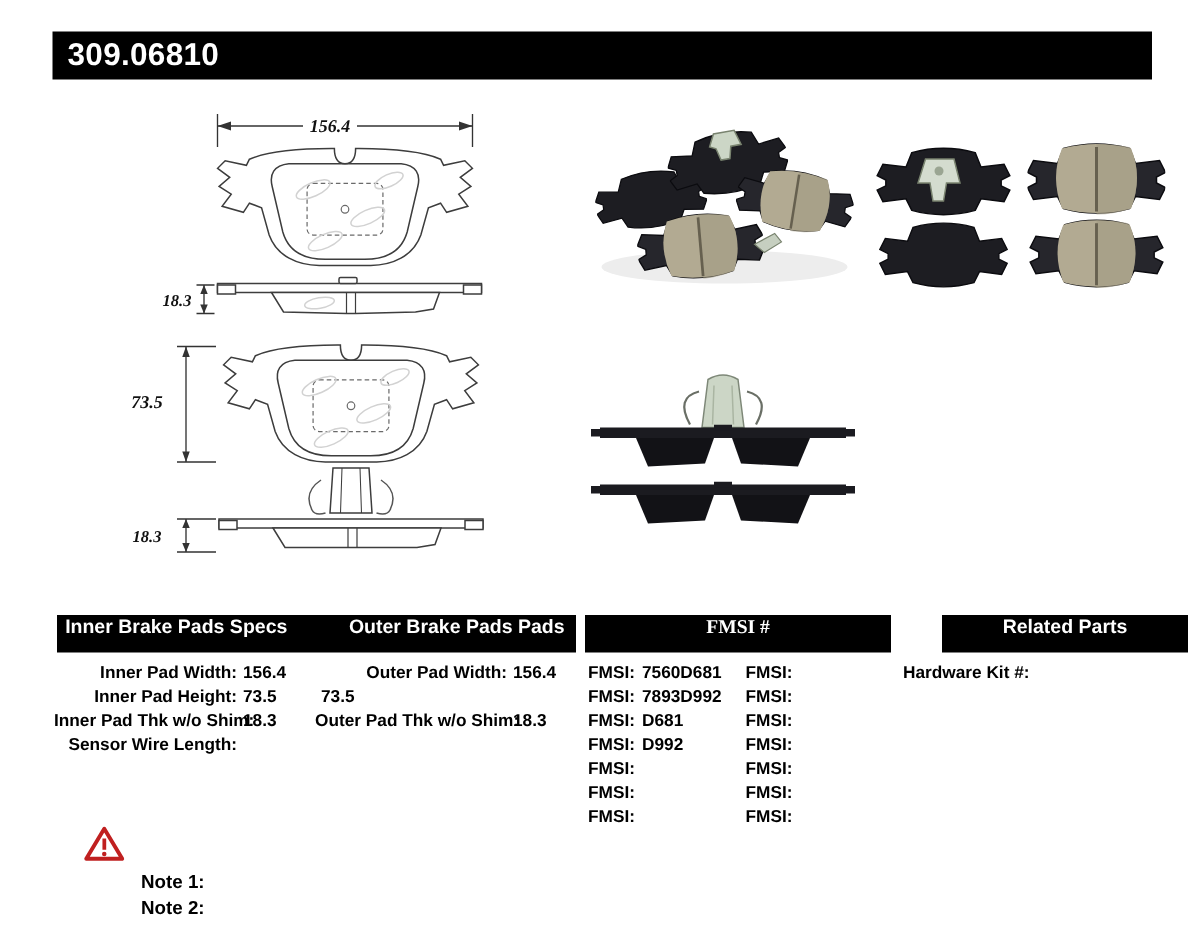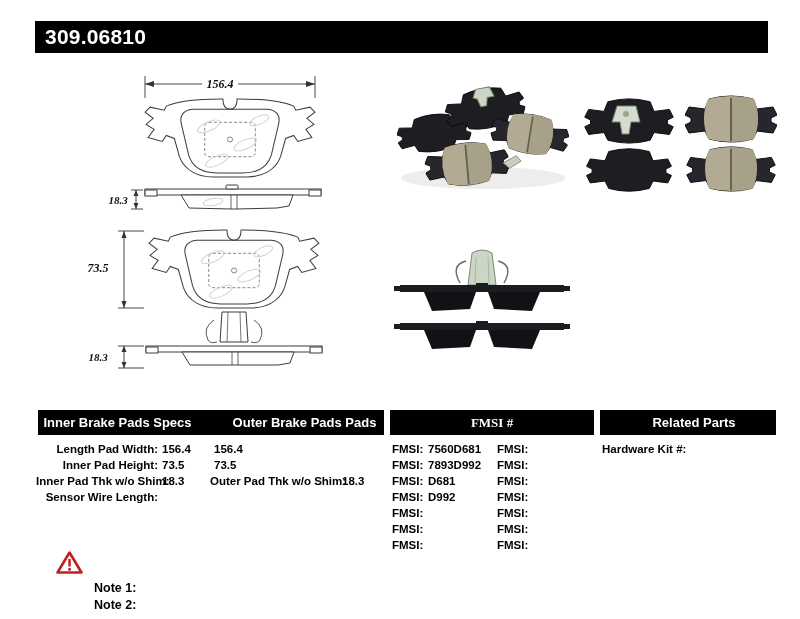--- a/index.html
+++ b/index.html
@@ -7,26 +7,26 @@
         font-family:"Liberation Sans",sans-serif;overflow:hidden;color:#000;}
 
   
   .header-bar{position:absolute;left:35px;top:21px;width:733px;height:32px;
         background:#000;color:#fff;display:flex;justify-content:space-between;
         align-items:center;padding:0 10px;box-sizing:border-box;
         font-weight:bold;font-size:21px;letter-spacing:.2px;}
 
   
   .col-header{position:absolute;top:410px;height:25px;background:#000;color:#fff;
-        display:flex;align-items:center;justify-content:center;
+        display:flex;align-items:flex-start;justify-content:center;
         font-weight:bold;font-size:13px;gap:28px;}
   .col-header .half{width:50%;text-align:center;}
   #hdr-specs{left:38px;width:346px;}
   #hdr-fmsi{left:390px;width:204px;font-family:Liberation Serif, serif;}
-  #hdr-related{left:600px;width:164px;padding-left:12px;}
+  #hdr-related{left:628px;width:164px;}
 
   
   .rows{position:absolute;top:441px;font-size:11.5px;font-weight:bold;line-height:16px;}
   .specrow{display:flex;white-space:nowrap;}
   .inner-col{left:36px;}
   .inner-col .lbl{display:inline-block;width:122px;text-align:right;}
   .outer-col{left:210px;}
   .outer-col .lbl{display:inline-block;width:128px;text-align:right;}
   .fmsi-col1{left:392px;}
   .fmsi-col2{left:497px;}
@@ -187,39 +187,40 @@
   </div>
   <div id="hdr-fmsi" class="col-header">
     <span>FMSI #</span>
   </div>
   <div id="hdr-related" class="col-header">
     <span>Related Parts</span>
   </div>
 
   <div class="rows inner-col">
     <div class="specrow">
-      <span class="lbl">Length Pad Width:</span>
+      <span class="lbl">Inner Pad Width:</span>
       <span class="val">156.4</span>
     </div>
     <div class="specrow">
       <span class="lbl">Inner Pad Height:</span>
       <span class="val">73.5</span>
     </div>
     <div class="specrow">
       <span class="lbl">Inner Pad Thk w/o Shim:</span>
       <span class="val">18.3</span>
     </div>
     <div class="specrow">
       <span class="lbl">Sensor Wire Length:</span>
       <span class="val"></span>
     </div>
   </div>
 
   <div class="rows outer-col">
     <div class="specrow">
+      <span class="lbl">Outer Pad Width:</span>
       <span class="val">156.4</span>
     </div>
     <div class="specrow">
       <span class="val">73.5</span>
     </div>
     <div class="specrow">
       <span class="lbl">Outer Pad Thk w/o Shim:</span>
       <span class="val">18.3</span>
     </div>
   </div>

